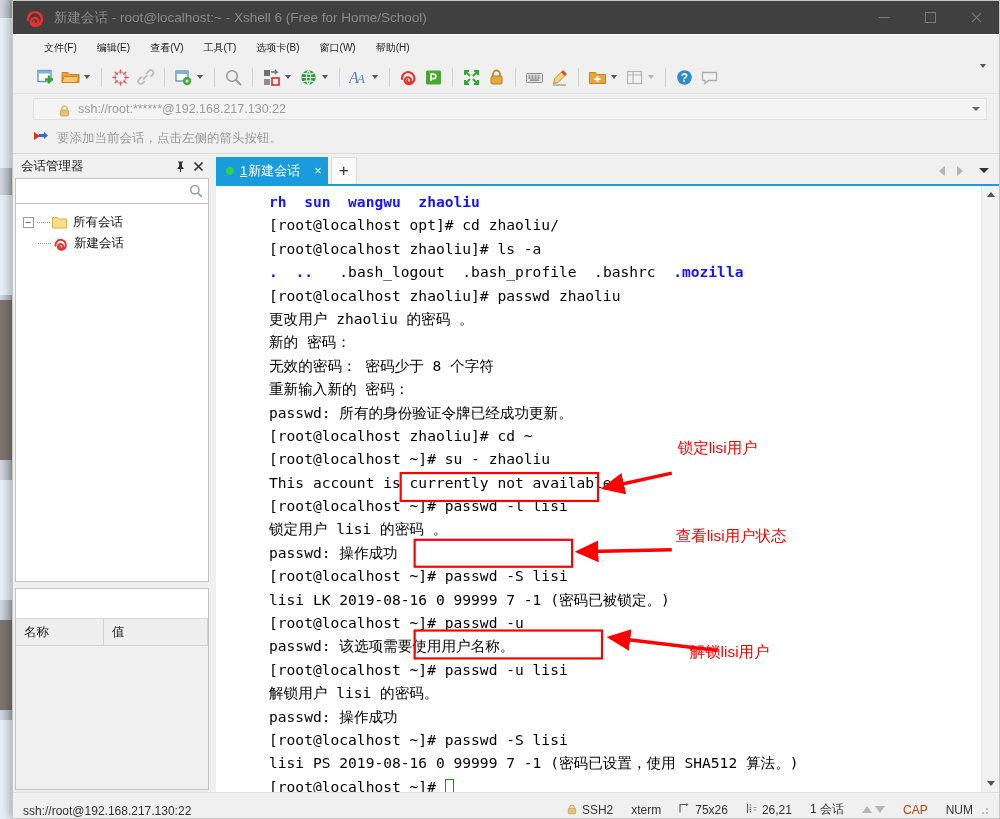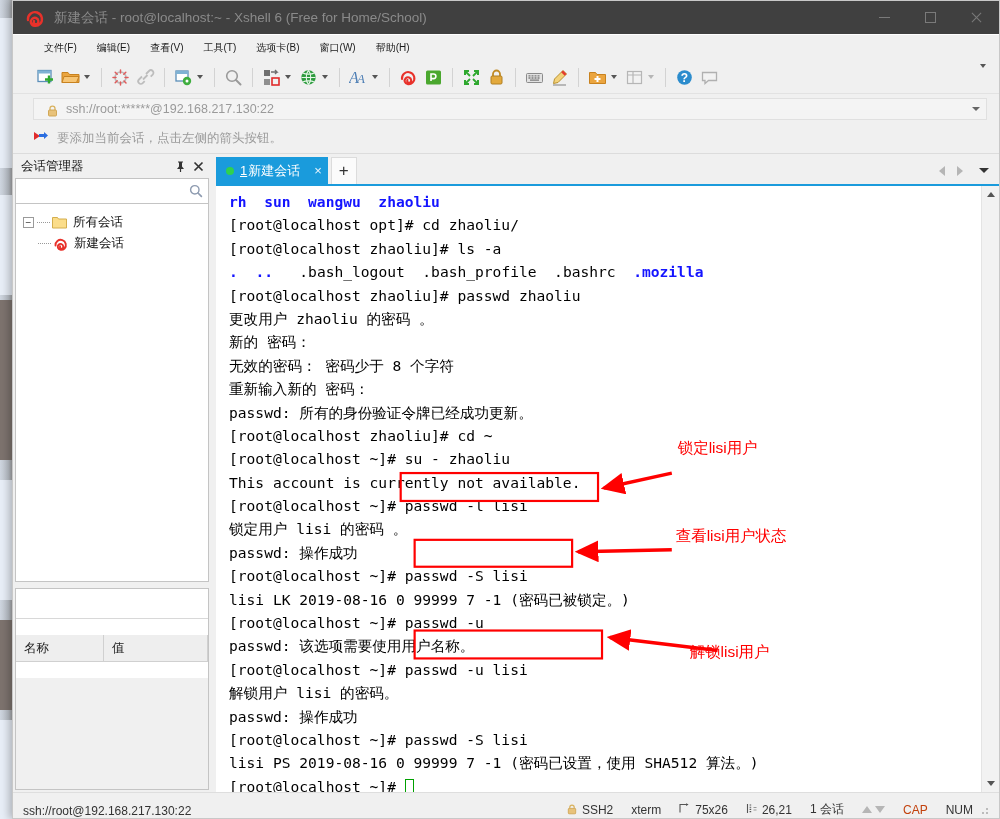--- a/index.html
+++ b/index.html
@@ -62,21 +62,21 @@
   .tbsep{width:1px;height:19px;background:#d3d3d3;margin:0 6px;}
   #toolbar .ovf{position:absolute;right:8px;}
 
   
   #addrbar{
     height:29px;min-height:29px;background:#f0f0f0;padding:0 12px 0 20px;
     display:flex;align-items:center;
   }
   #addrinner{
     flex:1;height:22px;background:#f4f4f4;border:1px solid #e0e0e0;
-    display:flex;align-items:center;padding-left:13px;box-sizing:border-box;
+    display:flex;align-items:center;padding-left:25px;box-sizing:border-box;
   }
   #addrinner .lock{width:11px;height:12px;margin-right:8px;position:relative;}
   #addrtext{font-size:12.5px;color:#9a9a9a;}
   #addrcaret{margin-left:auto;margin-right:6px;width:0;height:0;border-left:4px solid transparent;border-right:4px solid transparent;border-top:4px solid #666;}
 
   
   #notice{
     height:30px;min-height:30px;background:#f0f0f0;display:flex;align-items:center;
     padding-left:20px;border-bottom:1px solid #dcdcdc;
   }
@@ -95,21 +95,21 @@
   #lp-search{height:26px;margin:0 2px;background:#fff;border:1px solid #c4c4c4;display:flex;align-items:center;box-sizing:border-box;}
   #lp-search input{flex:1;border:0;outline:0;height:20px;font-size:12px;padding-left:5px;background:transparent;font-family:"Liberation Sans",sans-serif;}
   #lp-tree{flex:1;background:#fff;border:1px solid #c4c4c4;border-top:0;margin:0 2px;overflow:hidden;font-size:12.5px;color:#111;padding-top:8px;box-sizing:border-box;}
   .tr-node{display:flex;align-items:center;height:21px;padding-left:7px;cursor:default;}
   .tr-exp{width:11px;height:11px;border:1px solid #9a9a9a;background:#fff;display:flex;align-items:center;justify-content:center;font-size:10px;line-height:9px;color:#333;margin-right:3px;box-sizing:border-box;}
   .tr-dots{width:13px;border-top:1px dotted #999;margin-right:2px;}
   .tr-folder{width:15px;height:13px;margin-right:6px;position:relative;}
   .tr-child{padding-left:22px;}
   .tr-shell{width:16px;height:16px;margin-right:5px;position:relative;}
   #lp-gap{height:6px;}
-  #lp-props{height:202px;min-height:202px;margin:0 2px 2px 2px;background:#fff;border:1px solid #c4c4c4;display:flex;flex-direction:column;box-sizing:border-box;gap:16px;}
+  #lp-props{height:202px;min-height:202px;margin:0 2px 2px 2px;background:#fff;border:1px solid #c4c4c4;display:flex;flex-direction:column;box-sizing:border-box;}
   #lp-props .emptytop{height:29px;background:#fff;border-bottom:1px solid #d8d8d8;}
   #lp-props .hdr{height:26px;display:flex;background:#eeeeee;border-bottom:1px solid #d0d0d0;}
   #lp-props .hdr div{font-size:12.5px;color:#222;display:flex;align-items:center;padding-left:8px;border-right:1px solid #d0d0d0;box-sizing:border-box;}
   #lp-props .hdr .c1{width:88px;}
   #lp-props .hdr .c2{flex:1;}
   #lp-props .bodyg{flex:1;background:#f0f0f0;}
 
   
   #splitter{width:5px;background:#f0f0f0;cursor:col-resize;}
 
@@ -127,20 +127,21 @@
   .ar-r{width:0;height:0;border-top:5px solid transparent;border-bottom:5px solid transparent;border-left:6px solid #b5b5b5;}
   .ar-d{width:0;height:0;border-left:5px solid transparent;border-right:5px solid transparent;border-top:5px solid #333;}
 
   #termwrap{flex:1;display:flex;min-height:0;border-top:2px solid #1a9bdc;background:#fff;position:relative;}
   #term{
     flex:1;position:relative;overflow:hidden;background:#fff;
     font-family:"DejaVu Sans Mono","Liberation Mono",monospace;
     font-size:14.6px;line-height:23.4px;
     padding:4px 0 0 13px;box-sizing:border-box;color:#000;
     white-space:pre;
+    margin-left:40px;
   }
   #term .ln{height:23.4px;}
   .c-blue{color:#1414ff;font-weight:bold;}
   .c-cur{display:inline-block;width:9px;height:16px;border:1px solid #00a000;vertical-align:-3px;box-sizing:border-box;}
 
   
   #vscroll{width:17px;background:#f2f2f2;border-left:1px solid #e4e4e4;display:flex;flex-direction:column;align-items:center;}
   #vscroll .sbtn{width:17px;height:17px;display:flex;align-items:center;justify-content:center;cursor:default;}
   .sb-up{width:0;height:0;border-left:4px solid transparent;border-right:4px solid transparent;border-bottom:5px solid #555;}
   .sb-dn{width:0;height:0;border-left:4px solid transparent;border-right:4px solid transparent;border-top:5px solid #555;}

